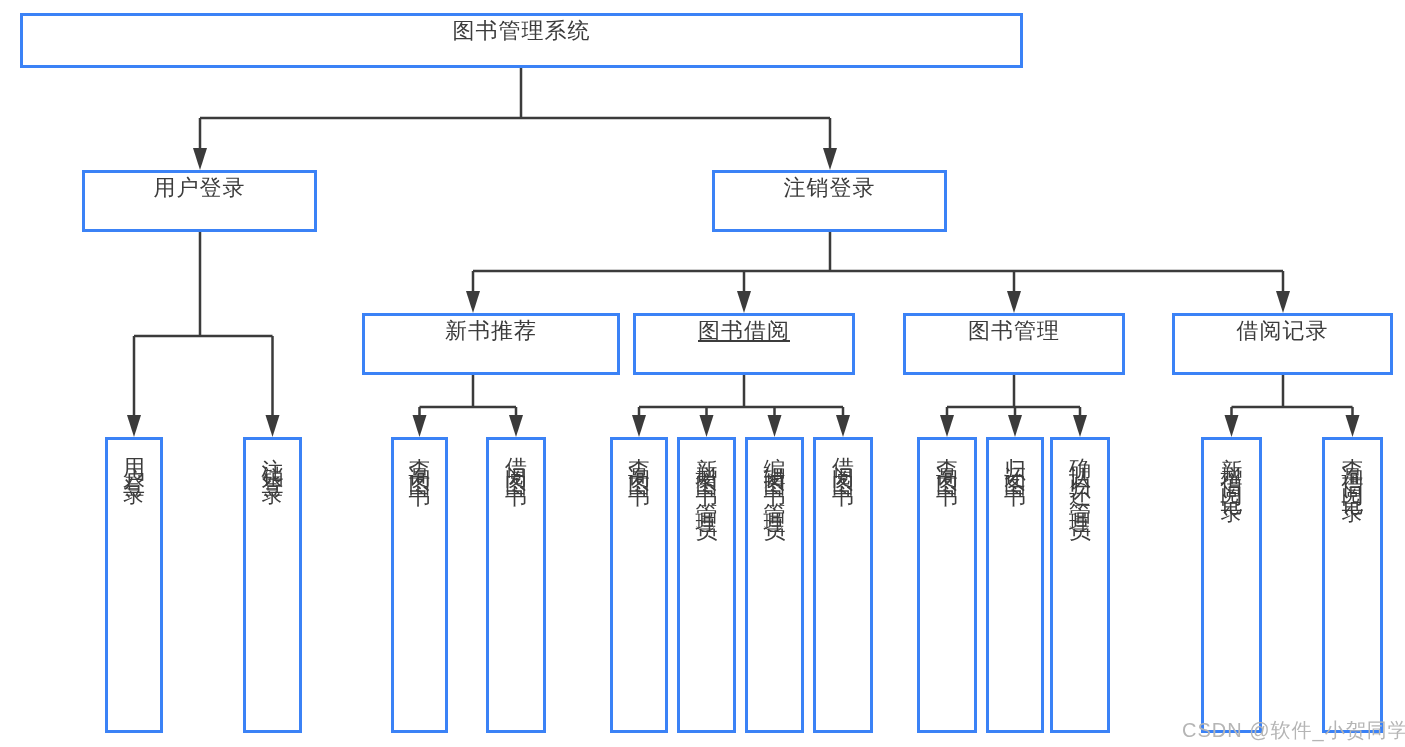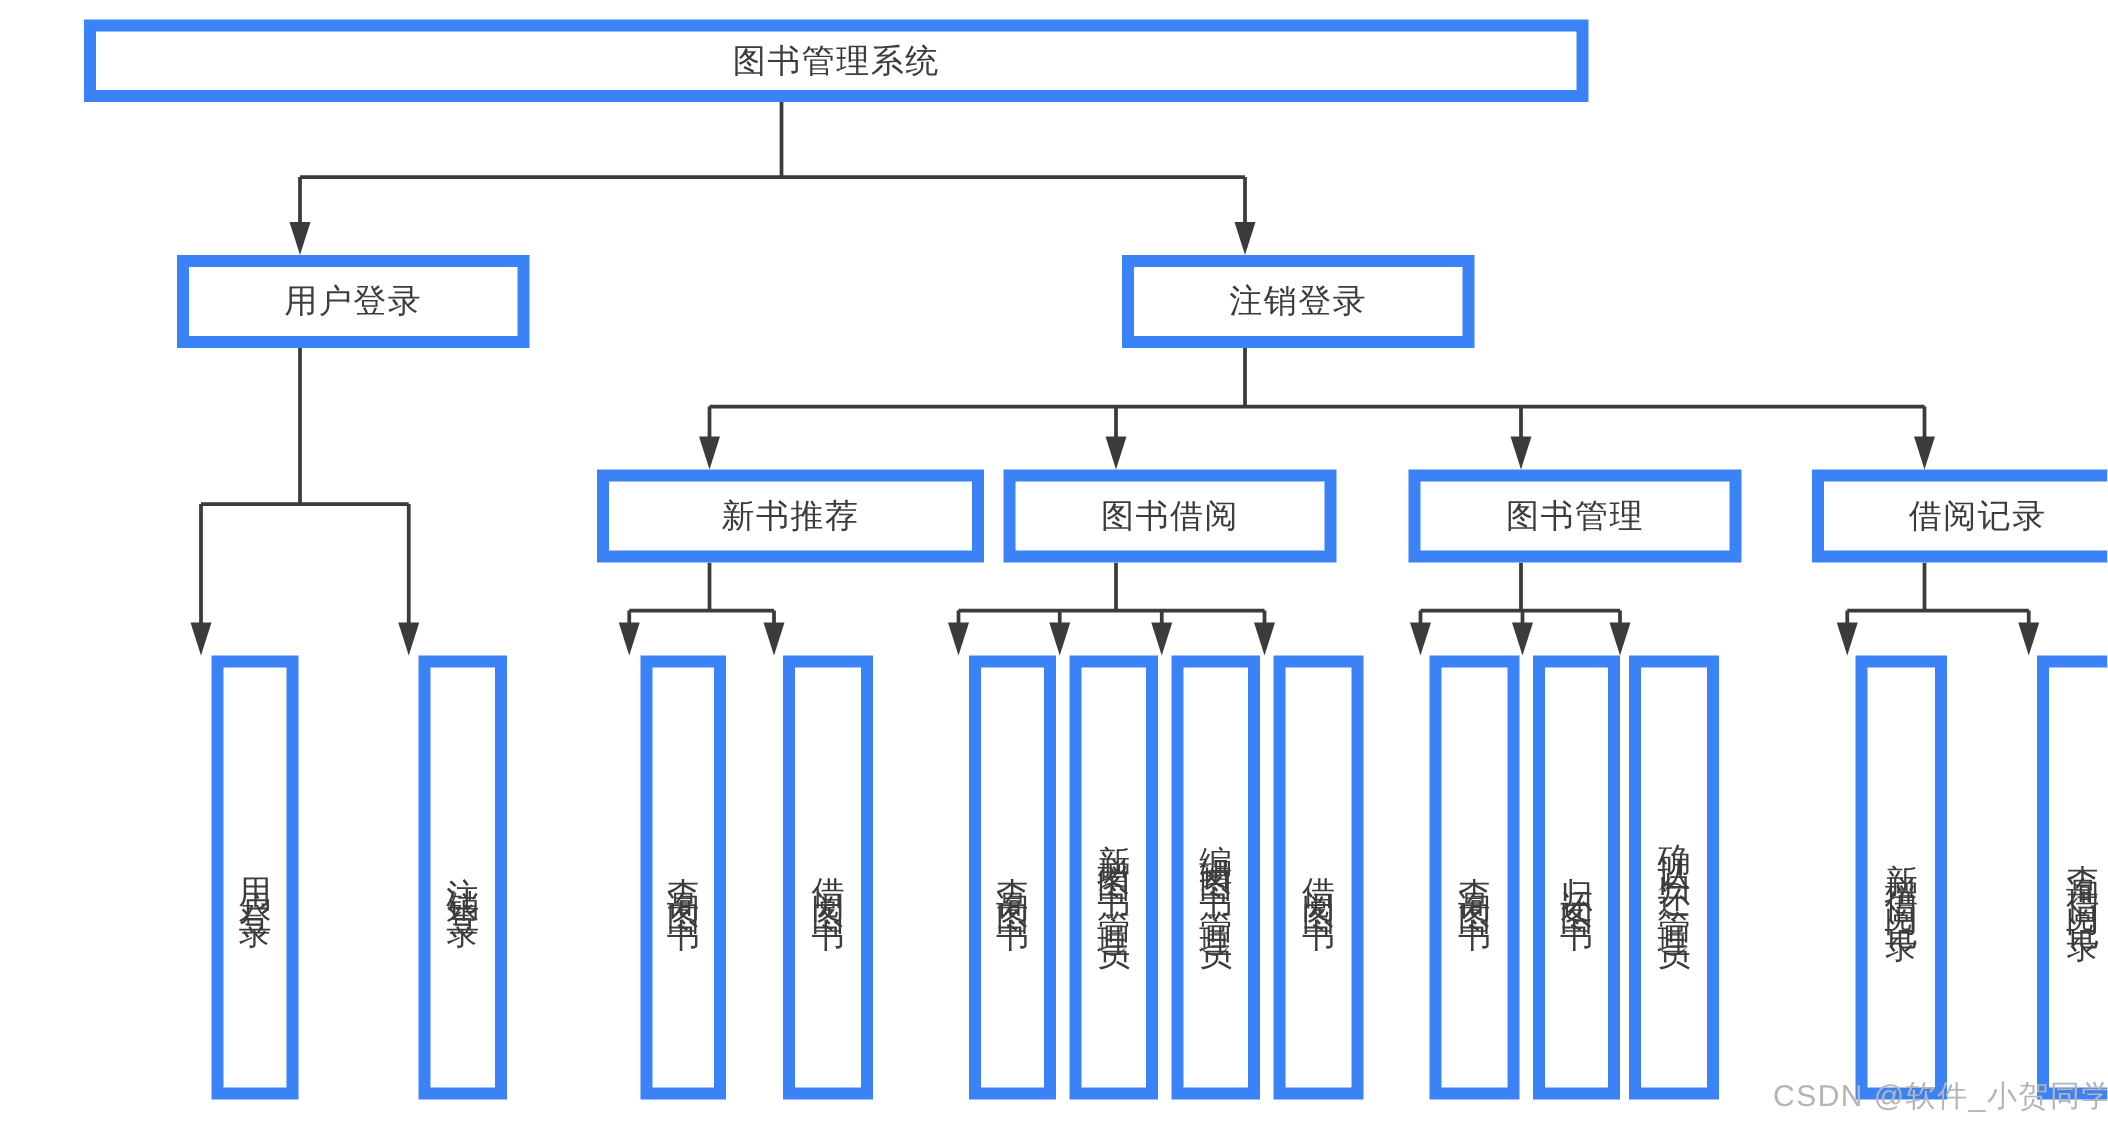--- a/index.html
+++ b/index.html
@@ -9,46 +9,44 @@
     height: 747px;
     background: #ffffff;
     font-family: "Liberation Sans", sans-serif;
     overflow: hidden;
   }
   .connectors { position: absolute; left: 0; top: 0; }
   .node {
     position: absolute;
     box-sizing: border-box;
     background: #ffffff;
-    border: 8px solid #3b82f6;
+    border: 3px solid #3b82f6;
     display: flex;
-    align-items: center;
     justify-content: center;
     color: #3c3c3c;
-    margin-left: 36px;
   }
   .hnode span {
     font-size: 22px;
     letter-spacing: 1px;
     white-space: nowrap;
   }
   .vnode span {
     writing-mode: vertical-rl;
     text-orientation: mixed;
     font-size: 22px;
     letter-spacing: 9px;
     line-height: 1;
     white-space: nowrap;
   }
   
   .n-root   { left: 20px;   top: 13px;  width: 1003px; height: 55px; }
   .n-login  { left: 82px;   top: 170px; width: 235px;  height: 62px; }
   .n-mgmt   { left: 712px;  top: 170px; width: 235px;  height: 62px; }
   .n-g1 { left: 362px;  top: 313px; width: 258px; height: 62px; }
-  .n-g2 { left: 633px;  top: 313px; width: 222px; height: 62px; }
+  .n-g2 { left: 633px;  top: 313px; width: 222px; height: 62px; text-decoration: underline; }
   .n-g3 { left: 903px;  top: 313px; width: 222px; height: 62px; }
   .n-g4 { left: 1172px; top: 313px; width: 221px; height: 62px; }
   .leaf { top: 437px; height: 296px; }
   .n-l1  { left: 105px;  width: 58px; }
   .n-l2  { left: 243px;  width: 59px; }
   .n-l3  { left: 391px;  width: 57px; }
   .n-l4  { left: 486px;  width: 60px; }
   .n-l5  { left: 610px;  width: 58px; }
   .n-l6  { left: 677px;  width: 59px; }
   .n-l7  { left: 745px;  width: 59px; }

